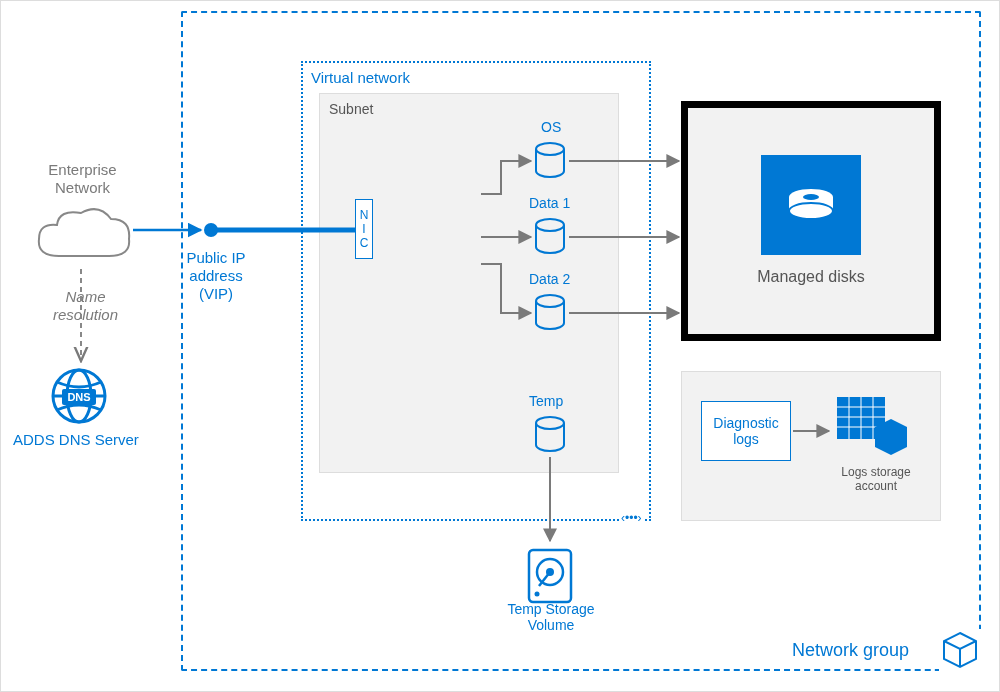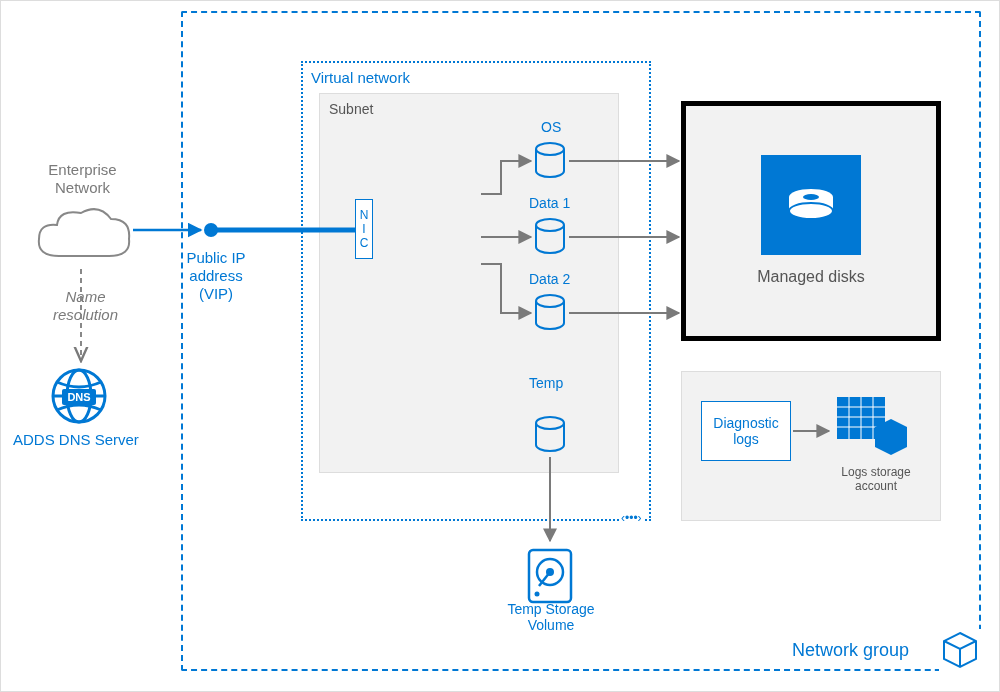--- a/index.html
+++ b/index.html
@@ -119,21 +119,21 @@
     position: absolute;
     font-size: 14px; color: var(--blue);
   }
 
   
   .managed-box {
     position: absolute;
     left: 680px; top: 100px;
     width: 260px; height: 240px;
     background: var(--boxfill);
-    border: 5px solid #000000;
+    border: 7px solid #000000;
     display: flex; flex-direction: column; align-items: center; justify-content: center;
     gap: 12px;
   }
   .managed-icon {
     width: 100px; height: 100px;
     background: var(--blue);
     display: flex; align-items: center; justify-content: center;
   }
   .managed-label { font-size: 16px; color: var(--text); text-align: center; line-height: 1.2; }
 
@@ -288,21 +288,21 @@
       </svg>
   </div>
   <div class="disk-label" style="left:528px; top:270px;">Data 2</div>
 
   <div class="disk" style="left:532px; top:414px;">
     <svg viewBox="0 0 34 40">
         <ellipse cx="17" cy="8" rx="14" ry="6" fill="none" stroke="#0078d4" stroke-width="2"></ellipse>
         <path d="M3 8 V30 A14 6 0 0 0 31 30 V8" fill="none" stroke="#0078d4" stroke-width="2"></path>
       </svg>
   </div>
-  <div class="disk-label" style="left:528px; top:374px;">Temp</div>
+  <div class="disk-label" style="left:528px; top:392px;">Temp</div>
 
   <div class="managed-box">
     <div class="managed-icon">
       <svg viewBox="0 0 60 60" width="60" height="60">
         <ellipse cx="30" cy="22" rx="22" ry="8" fill="#fff"></ellipse>
         <path d="M8 22 V36 A22 8 0 0 0 52 36 V22" fill="#fff"></path>
         <ellipse cx="30" cy="22" rx="22" ry="8" fill="none" stroke="#0078d4" stroke-width="0"></ellipse>
         <ellipse cx="30" cy="22" rx="8" ry="3" fill="#0078d4"></ellipse>
         <ellipse cx="30" cy="36" rx="22" ry="8" fill="none" stroke="#0078d4" stroke-width="2"></ellipse>
       </svg>

